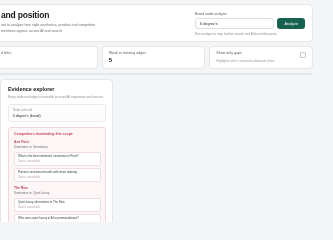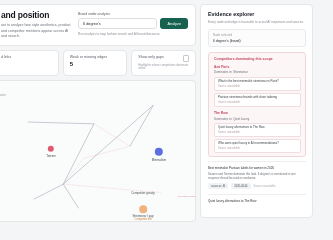--- a/index.html
+++ b/index.html
@@ -3,21 +3,21 @@
 <meta charset="utf-8">
 <style>
   html,body{margin:0;padding:0;}
   body{
     width:333px;height:222px;overflow:hidden;
     background:#f4f5f6;
     font-family:"Liberation Sans",sans-serif;
     color:#1d2125;
     -webkit-font-smoothing:antialiased;
   }
-  .app{display:flex;width:333px;height:222px;box-sizing:border-box;gap:4px;padding:4px 20px 0 0;}
+  .app{display:flex;width:333px;height:222px;box-sizing:border-box;gap:4px;padding:4px 20px 0 0;flex-direction:column;}
   .left{flex:1 1 auto;min-width:0;display:flex;flex-direction:column;gap:4px;margin-left:-10px;}
   .right{width:113px;flex:0 0 113px;}
 
   
   .hdr{
     background:#fff;border:1px solid #e4e6e8;border-radius:4px;
     padding:6px 7px 5px 10px;display:flex;gap:6px;align-items:flex-start;
   }
   .hdr-l{flex:1 1 auto;min-width:0;}
   .hdr-title{font-size:8.5px;font-weight:bold;letter-spacing:-.2px;line-height:1.1;color:#14181c;}

